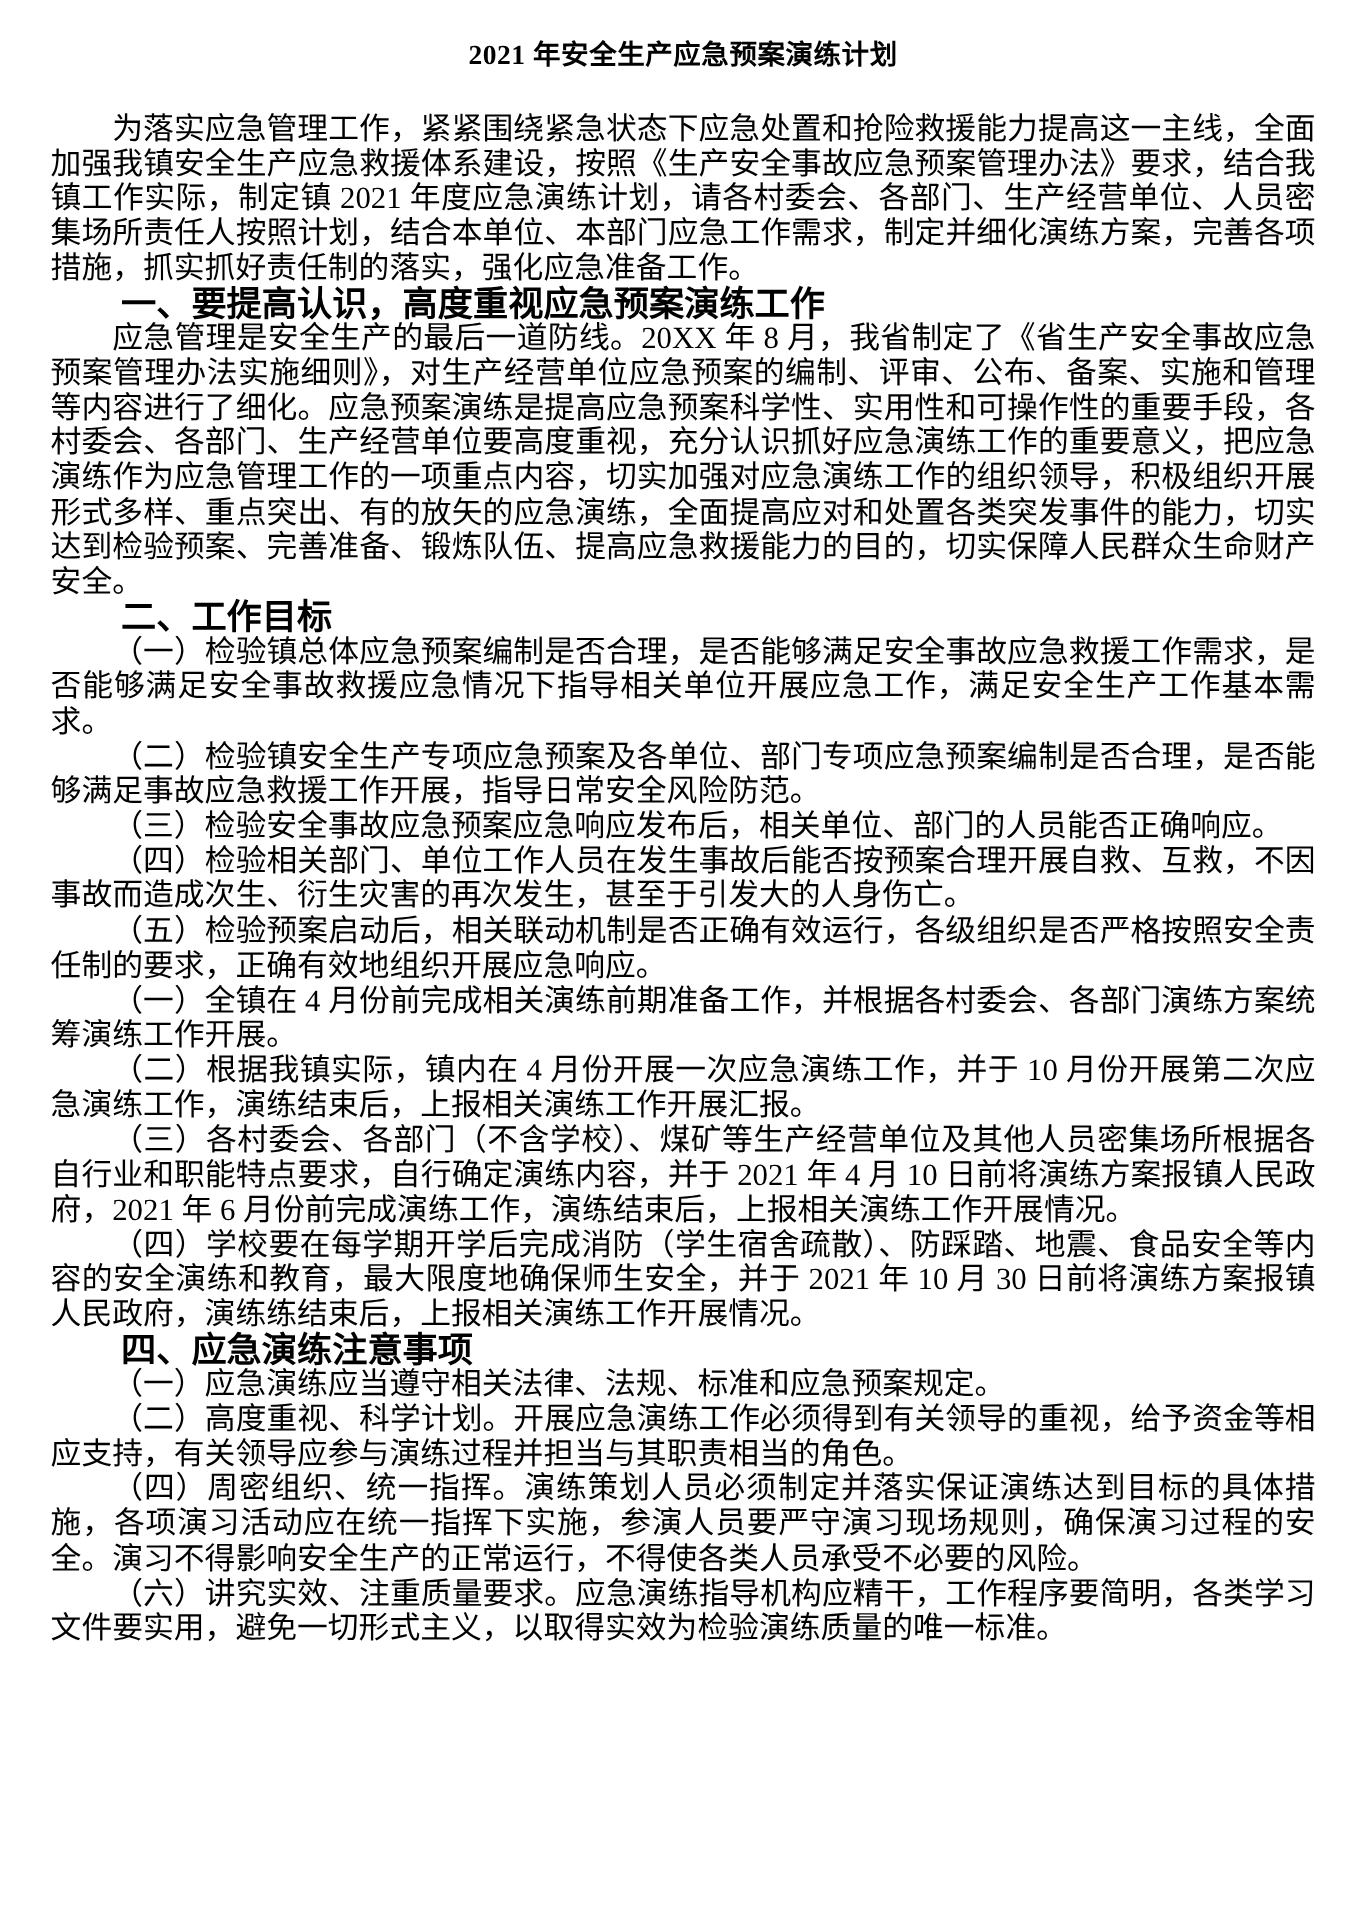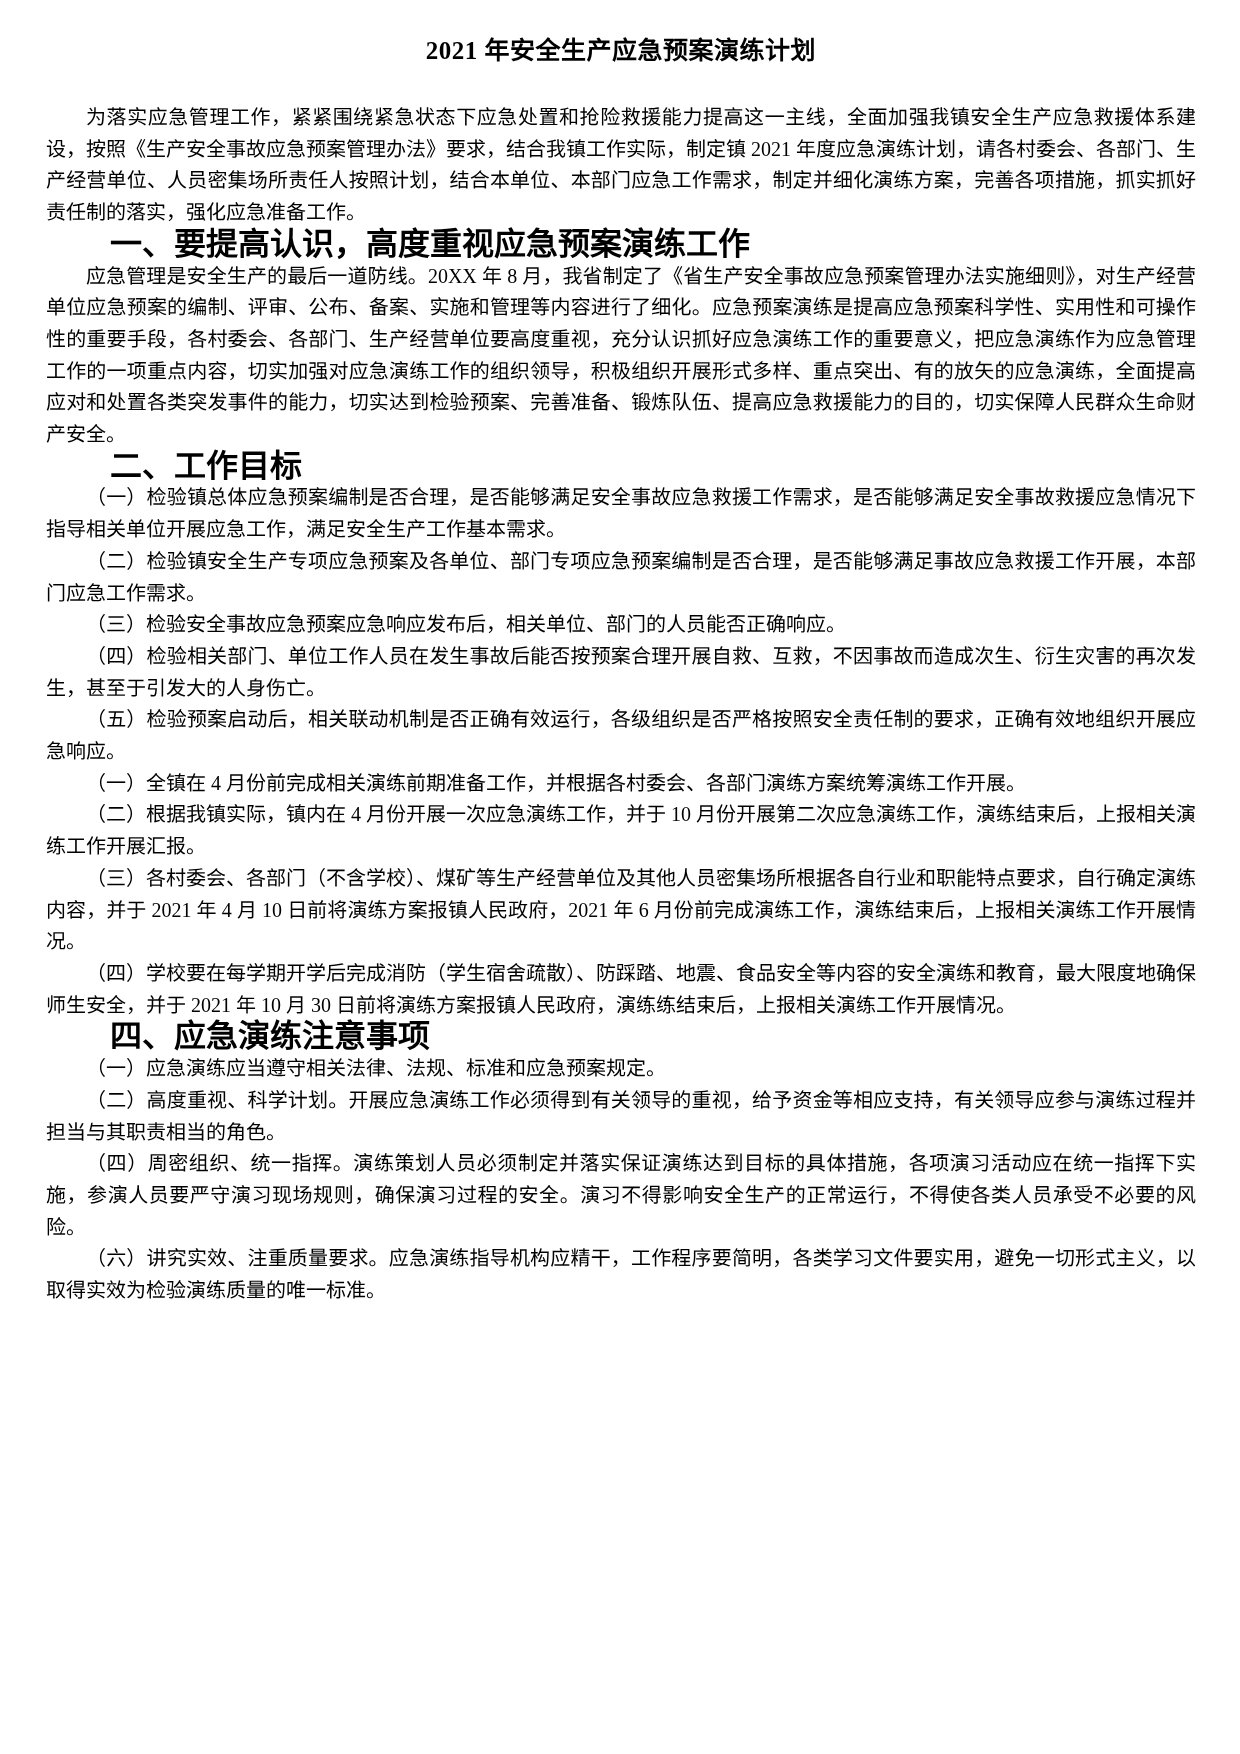--- a/index.html
+++ b/index.html
@@ -24,21 +24,21 @@
     font-family: "Liberation Serif", serif;
     font-weight: bold;
     font-size: 25px;
     line-height: 30px;
     text-align: center;
     margin: 0 0 36px 0;
     letter-spacing: 0.5px;
   }
   .para {
     font-family: "Liberation Serif", serif;
-    font-size: 20px;
+    font-size: 28px;
     line-height: 31.7px;
     text-align: justify;
     text-justify: inter-ideograph;
     text-indent: 2em;
     margin: 0;
   }
   .section-heading {
     font-family: "Liberation Sans", sans-serif;
     font-weight: bold;
     font-size: 32px;
@@ -54,21 +54,21 @@
 
   <h1 class="doc-title">2021 年安全生产应急预案演练计划</h1>
 
   <p class="para">为落实应急管理工作，紧紧围绕紧急状态下应急处置和抢险救援能力提高这一主线，全面加强我镇安全生产应急救援体系建设，按照《生产安全事故应急预案管理办法》要求，结合我镇工作实际，制定镇 2021 年度应急演练计划，请各村委会、各部门、生产经营单位、人员密集场所责任人按照计划，结合本单位、本部门应急工作需求，制定并细化演练方案，完善各项措施，抓实抓好责任制的落实，强化应急准备工作。</p>
 
   <h2 class="section-heading">一、要提高认识，高度重视应急预案演练工作</h2>
   <p class="para">应急管理是安全生产的最后一道防线。20XX 年 8 月，我省制定了《省生产安全事故应急预案管理办法实施细则》，对生产经营单位应急预案的编制、评审、公布、备案、实施和管理等内容进行了细化。应急预案演练是提高应急预案科学性、实用性和可操作性的重要手段，各村委会、各部门、生产经营单位要高度重视，充分认识抓好应急演练工作的重要意义，把应急演练作为应急管理工作的一项重点内容，切实加强对应急演练工作的组织领导，积极组织开展形式多样、重点突出、有的放矢的应急演练，全面提高应对和处置各类突发事件的能力，切实达到检验预案、完善准备、锻炼队伍、提高应急救援能力的目的，切实保障人民群众生命财产安全。</p>
 
   <h2 class="section-heading">二、工作目标</h2>
   <p class="para">（一）检验镇总体应急预案编制是否合理，是否能够满足安全事故应急救援工作需求，是否能够满足安全事故救援应急情况下指导相关单位开展应急工作，满足安全生产工作基本需求。</p>
-  <p class="para">（二）检验镇安全生产专项应急预案及各单位、部门专项应急预案编制是否合理，是否能够满足事故应急救援工作开展，本部门应急工作需求。</p>
+  <p class="para">（二）检验镇安全生产专项应急预案及各单位、部门专项应急预案编制是否合理，是否能够满足事故应急救援工作开展，指导日常安全风险防范。</p>
   <p class="para">（三）检验安全事故应急预案应急响应发布后，相关单位、部门的人员能否正确响应。</p>
   <p class="para">（四）检验相关部门、单位工作人员在发生事故后能否按预案合理开展自救、互救，不因事故而造成次生、衍生灾害的再次发生，甚至于引发大的人身伤亡。</p>
   <p class="para">（五）检验预案启动后，相关联动机制是否正确有效运行，各级组织是否严格按照安全责任制的要求，正确有效地组织开展应急响应。</p>
 
   <p class="para">（一）全镇在 4 月份前完成相关演练前期准备工作，并根据各村委会、各部门演练方案统筹演练工作开展。</p>
   <p class="para">（二）根据我镇实际，镇内在 4 月份开展一次应急演练工作，并于 10 月份开展第二次应急演练工作，演练结束后，上报相关演练工作开展汇报。</p>
   <p class="para">（三）各村委会、各部门（不含学校）、煤矿等生产经营单位及其他人员密集场所根据各自行业和职能特点要求，自行确定演练内容，并于 2021 年 4 月 10 日前将演练方案报镇人民政府，2021 年 6 月份前完成演练工作，演练结束后，上报相关演练工作开展情况。</p>
   <p class="para">（四）学校要在每学期开学后完成消防（学生宿舍疏散）、防踩踏、地震、食品安全等内容的安全演练和教育，最大限度地确保师生安全，并于 2021 年 10 月 30 日前将演练方案报镇人民政府，演练练结束后，上报相关演练工作开展情况。</p>
 
   <h2 class="section-heading">四、应急演练注意事项</h2>

